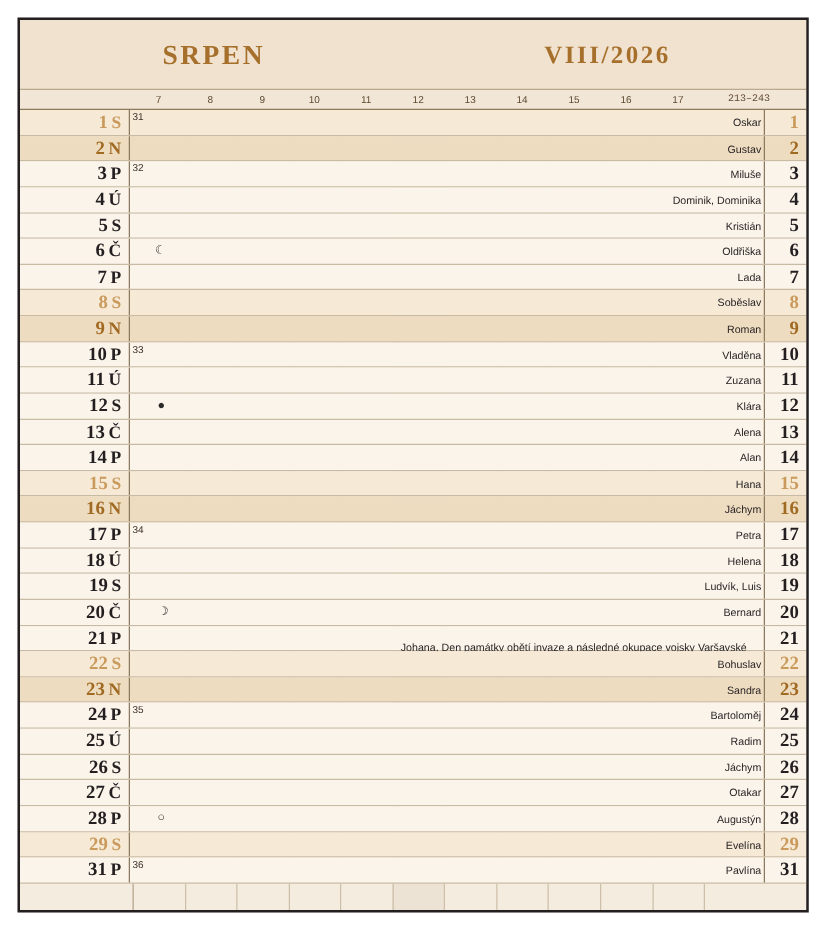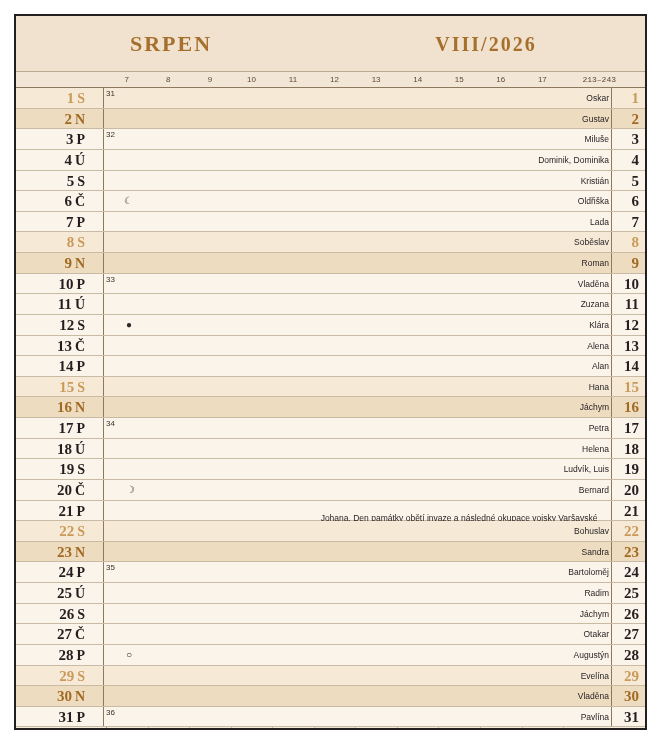--- a/index.html
+++ b/index.html
@@ -112,21 +112,21 @@
 
   .cell-left {
     position: absolute;
     left: 0;
     top: 0;
     width: 88px;
     height: 100%;
     box-sizing: border-box;
     border-right: 1px solid #8c7a5e;
     text-align: right;
-    padding-right: 18px;
+    padding-right: 6px;
     font-family: "Liberation Serif", serif;
     font-size: 15px;
     font-weight: bold;
     color: #231f20;
     line-height: 20.64px;
     white-space: nowrap;
   }
   .cell-left .dow {
     font-size: 14px;
     margin-left: 3px;
@@ -392,25 +392,20 @@
           <div class="cell-left"><span>28</span><span class="dow">P</span></div>
           <div class="moon" style="left: 110px;">○</div>
           <div class="name">Augustýn</div>
           <div class="cell-right">28</div>
         </div>
         <div class="row weekend">
           <div class="cell-left"><span>29</span><span class="dow">S</span></div>
           <div class="name">Evelína</div>
           <div class="cell-right">29</div>
         </div>
-        <div class="row sunday">
-          <div class="cell-left"><span>30</span><span class="dow">N</span></div>
-          <div class="name">Vladěna</div>
-          <div class="cell-right">30</div>
-        </div>
         <div class="row plain">
           <div class="cell-left"><span>31</span><span class="dow">P</span></div>
           <div class="weeknum">36</div>
           <div class="name">Pavlína</div>
           <div class="cell-right">31</div>
         </div>
       </div>
 
   </div>
 </div>

